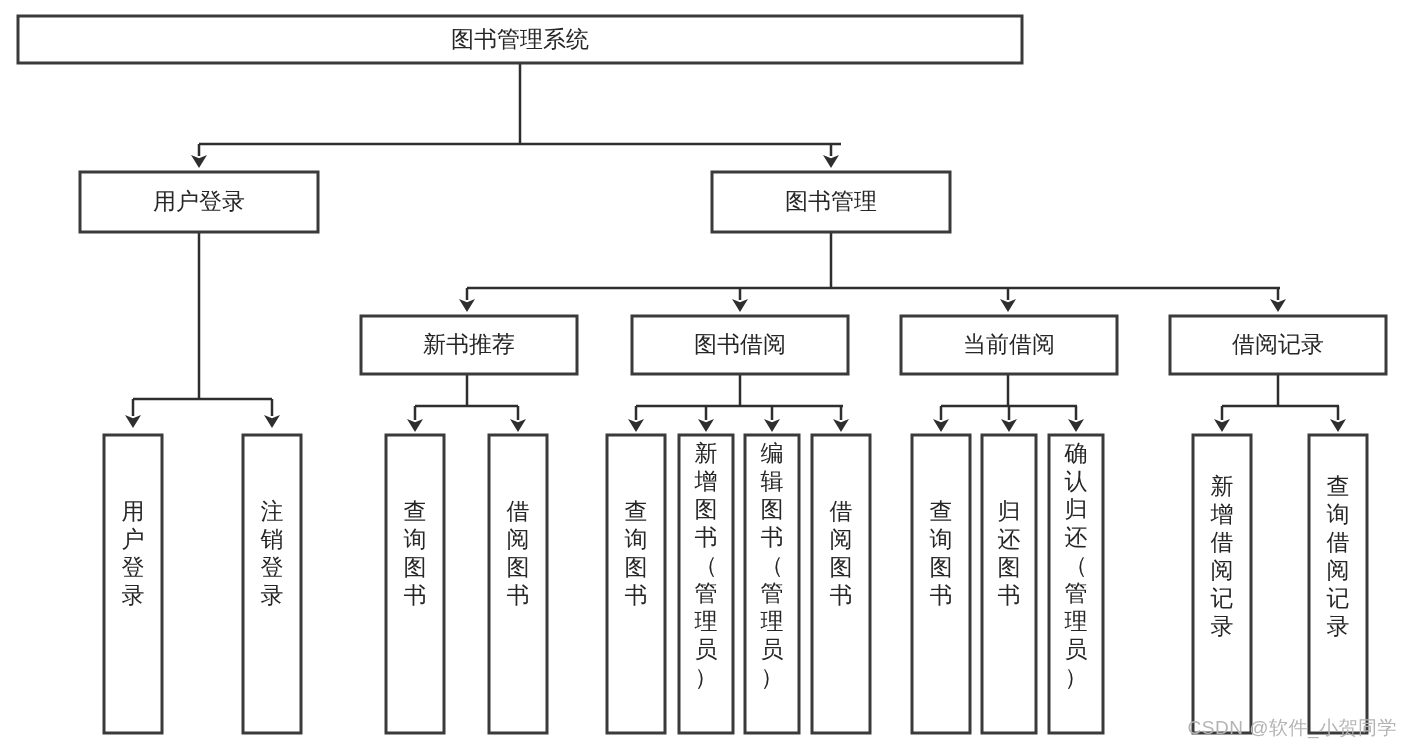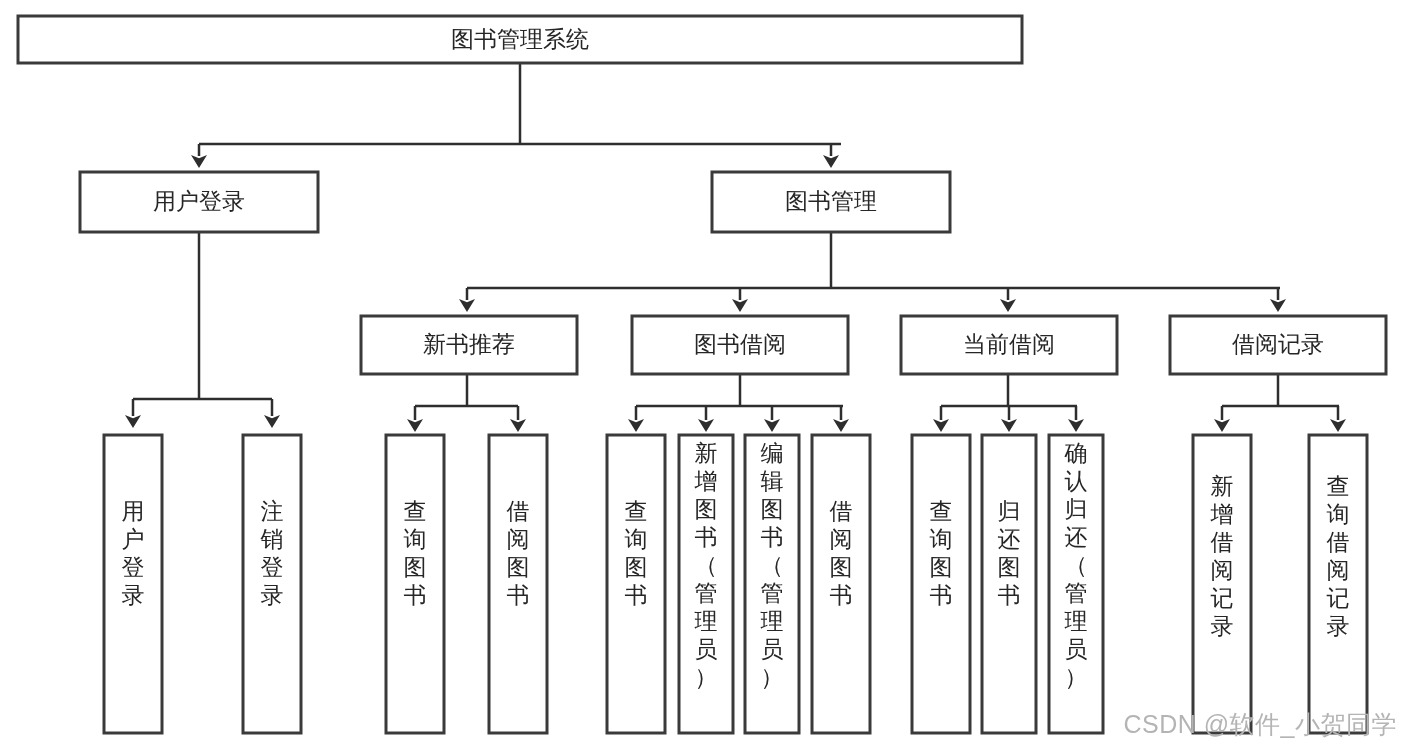--- a/index.html
+++ b/index.html
@@ -47,21 +47,21 @@
   }
   .arrow-head {
     fill: #2e2e2e;
     stroke: none;
   }
   .watermark {
     position: absolute;
     right: 8px;
     bottom: 6px;
     font-family: "Liberation Sans", "DejaVu Sans", sans-serif;
-    font-size: 25px;
+    font-size: 19px;
     color: #b4b4b4;
     letter-spacing: 0.5px;
     white-space: nowrap;
     pointer-events: none;
   }
 </style>
 </head>
 <body>
 
 <svg id="diagram" viewBox="0 0 1405 747">

